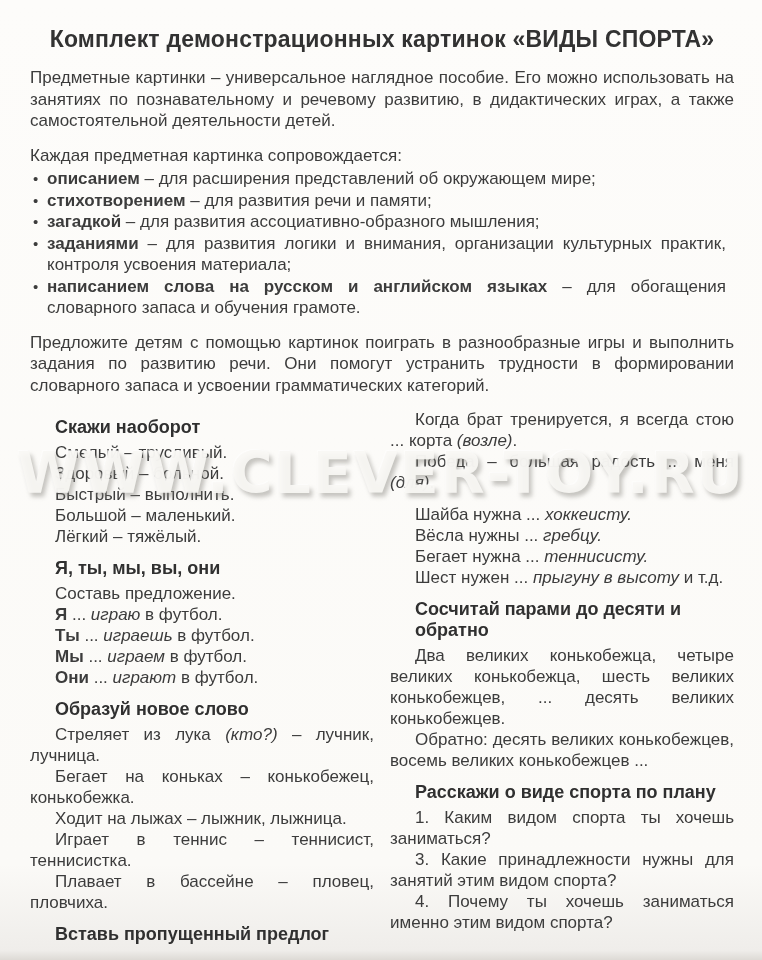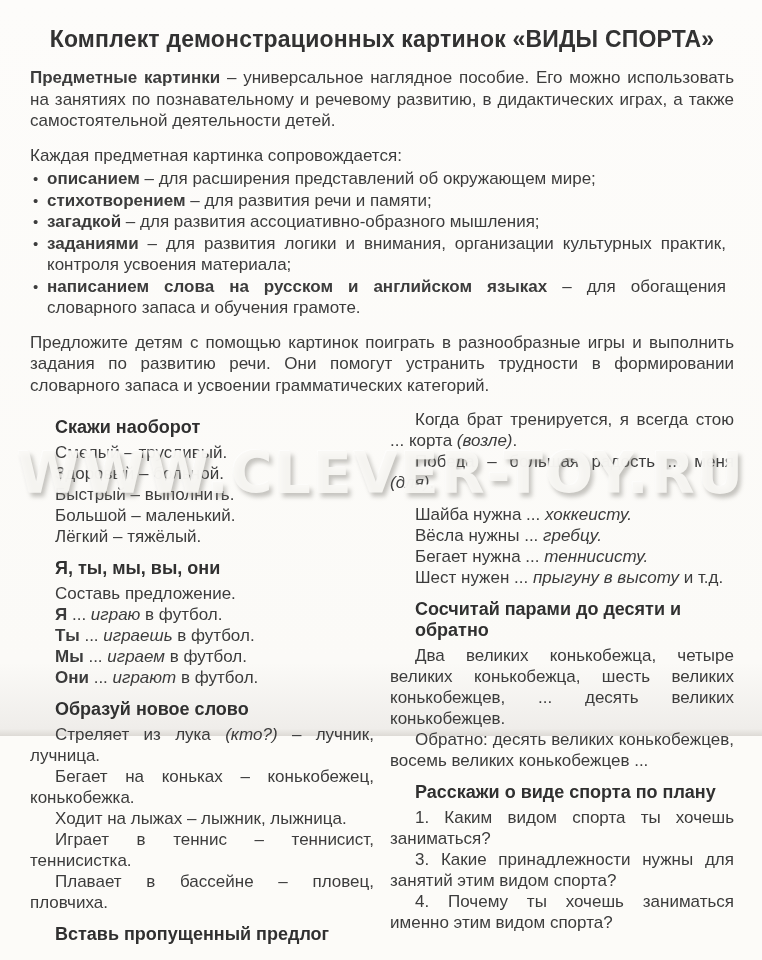--- a/index.html
+++ b/index.html
@@ -8,34 +8,34 @@
     background:#fcfbf8;
     font-family:"Liberation Sans","DejaVu Sans",sans-serif;
     color:#3c3c3c;
     position:relative;
     overflow:hidden;
   }
   .page{
     position:relative;
     padding:24px 28px 0 30px;
     box-sizing:border-box;
-    width:762px;height:736px;
+    width:762px;height:960px;
     background:linear-gradient(180deg,#fdfcfa 0%,#fbfaf7 90%,#efedea 99%,#dddad5 100%);
   }
   h1.title{
     margin:2px 0 14px 0;
     font-size:23px;
     font-weight:700;
     text-align:center;
     color:#323232;
     letter-spacing:0.2px;
   }
   p{margin:0;font-size:17px;line-height:21.5px;text-align:justify;}
   .block{margin-bottom:13px;}
-  .lead .b{font-weight:700;}
+  .lead .b{font-weight:400;}
   .b{font-weight:700;}
   .i{font-style:italic;}
   ul.features{
     margin:2px 8px 13px 0;
     padding:0;
     list-style:none;
   }
   ul.features li{
     position:relative;
     padding-left:17px;

